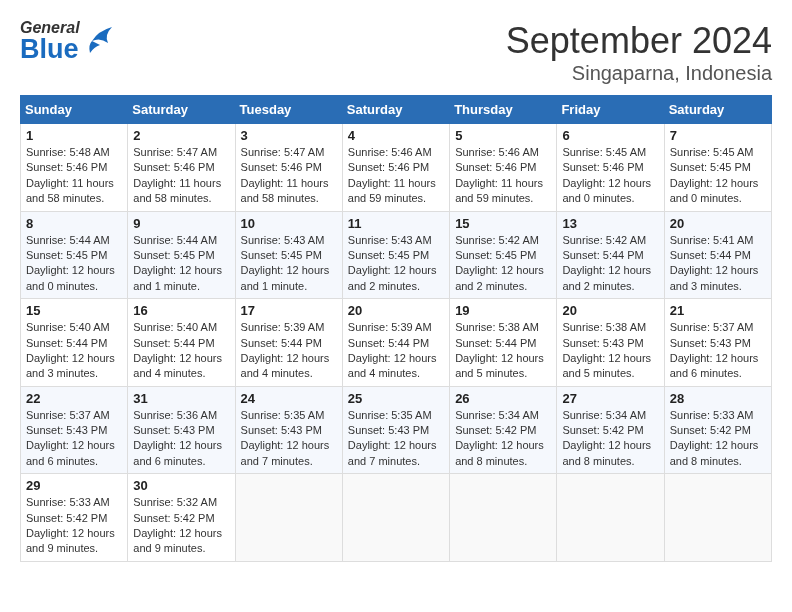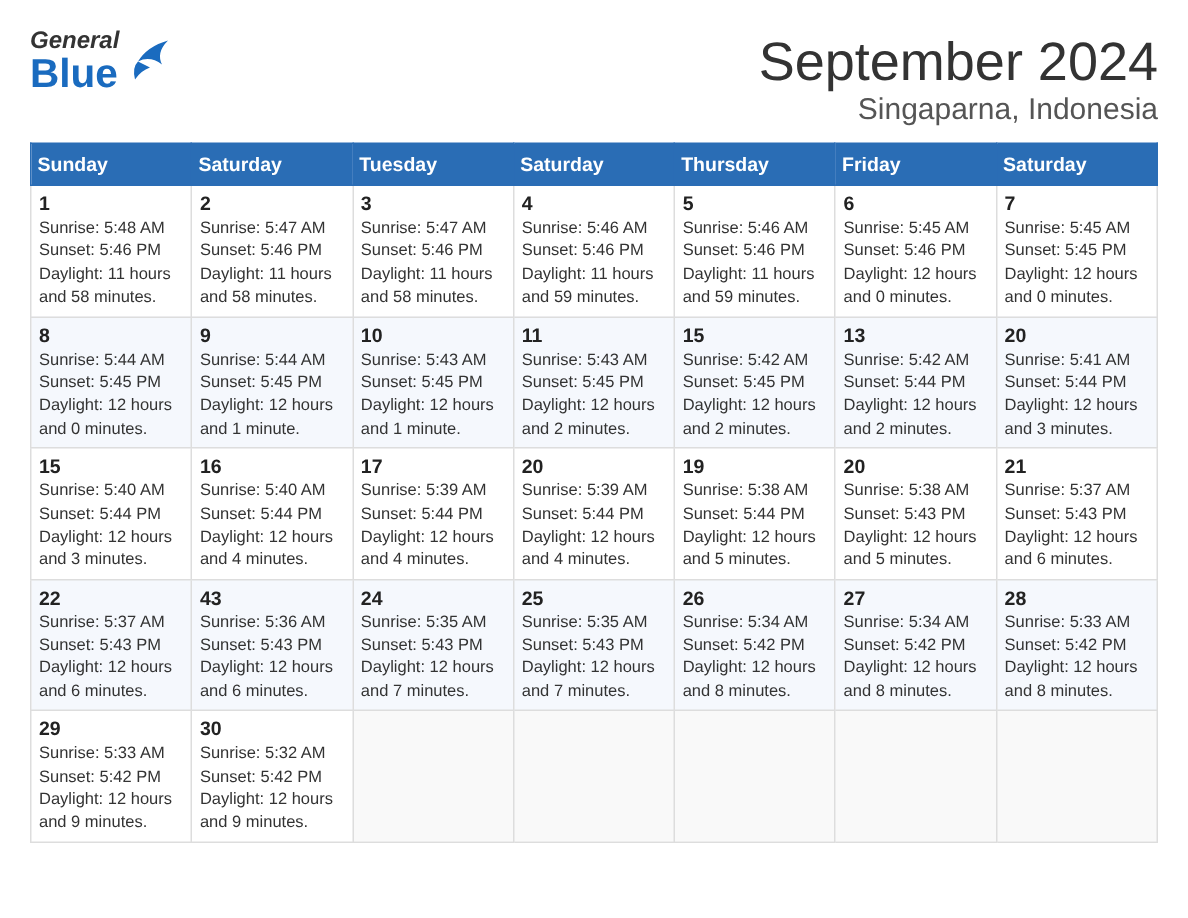--- a/index.html
+++ b/index.html
@@ -269,21 +269,21 @@
       </tr>
       <tr>
         <td>
           <span class="day-num">22</span>
           <div class="day-info" style="white-space: pre-line;">Sunrise: 5:37 AM
 Sunset: 5:43 PM
 Daylight: 12 hours
 and 6 minutes.</div>
         </td>
         <td>
-          <span class="day-num">43</span>
+          <span class="day-num">31</span>
           <div class="day-info" style="white-space: pre-line;">Sunrise: 5:36 AM
 Sunset: 5:43 PM
 Daylight: 12 hours
 and 6 minutes.</div>
         </td>
         <td>
           <span class="day-num">24</span>
           <div class="day-info" style="white-space: pre-line;">Sunrise: 5:35 AM
 Sunset: 5:43 PM
 Daylight: 12 hours

